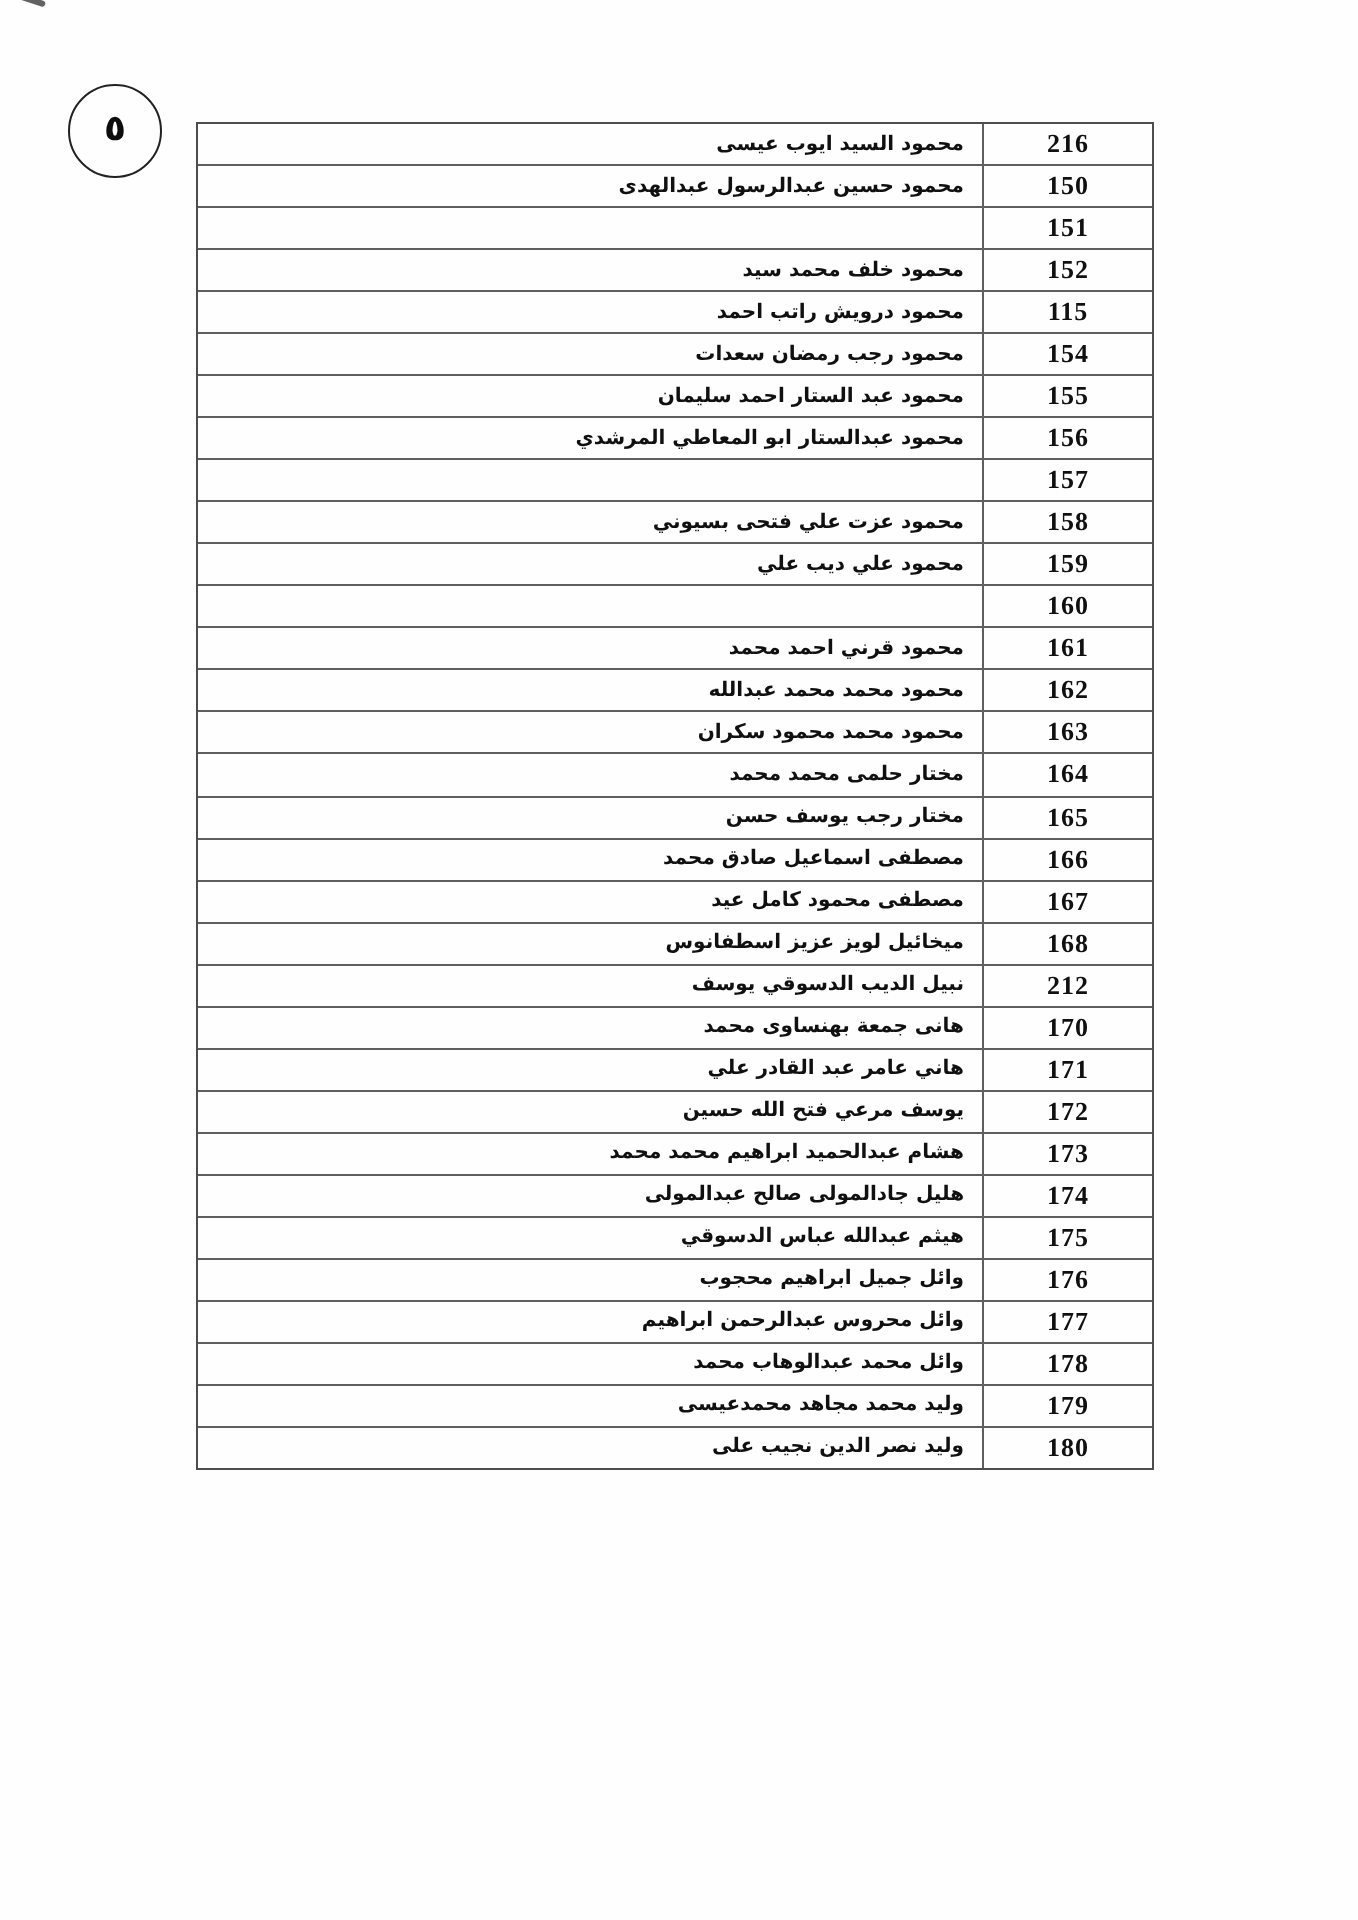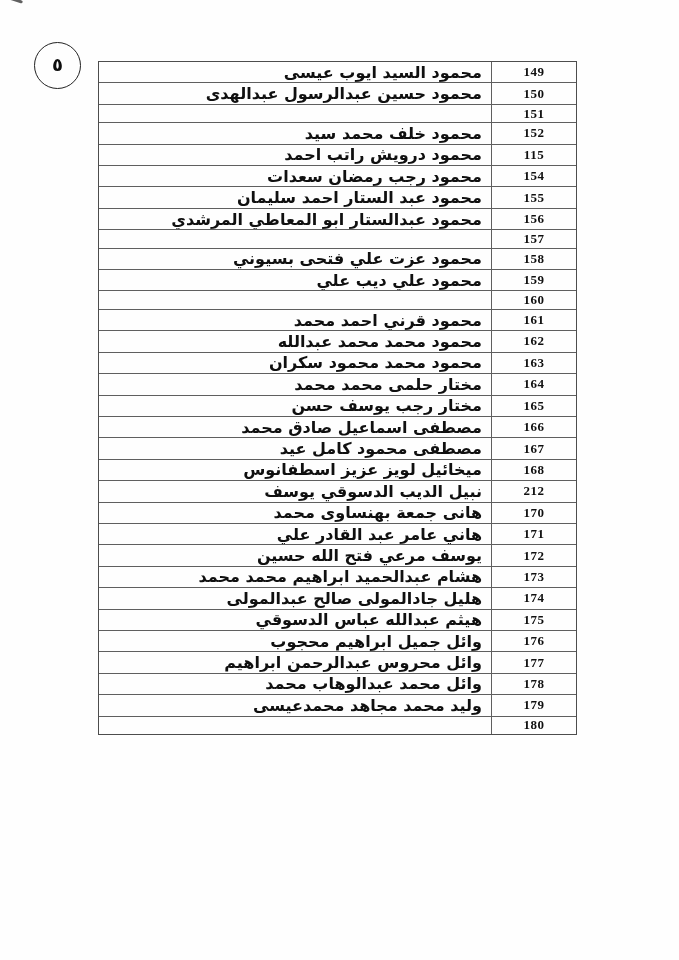--- a/index.html
+++ b/index.html
@@ -84,40 +84,40 @@
   }
   .cell-name {
     flex: 1;
     display: flex;
     align-items: center;
     justify-content: flex-start; 
     padding: 0 9px;
     direction: rtl;
     font-family: "DejaVu Sans", sans-serif;
     font-weight: bold;
-    font-size: 16px;
+    font-size: 10px;
     color: #101010;
     white-space: nowrap;
     overflow: hidden;
   }
 </style>
 </head>
 <body>
 
 <div class="scan-page">
 
   <div class="scan-artifact"></div>
 
   <div class="page-circle">
     <span>٥</span>
   </div>
 
   <div class="roster">
   <div class="row">
-    <div class="cell-num">149</div>
+    <div class="cell-num">216</div>
     <div class="cell-name">محمود السيد ايوب عيسى</div>
   </div>
 
   <div class="row">
     <div class="cell-num">150</div>
     <div class="cell-name">محمود حسين عبدالرسول عبدالهدى</div>
   </div>
 
   <div class="row">
     <div class="cell-num">151</div>
@@ -256,16 +256,17 @@
     <div class="cell-name">وائل محمد عبدالوهاب محمد</div>
   </div>
 
   <div class="row">
     <div class="cell-num">179</div>
     <div class="cell-name">وليد محمد مجاهد محمدعيسى</div>
   </div>
 
   <div class="row">
     <div class="cell-num">180</div>
+    <div class="cell-name">وليد نصر الدين نجيب على</div>
   </div>
 </div>
 
 </div>
 
 </body></html>

